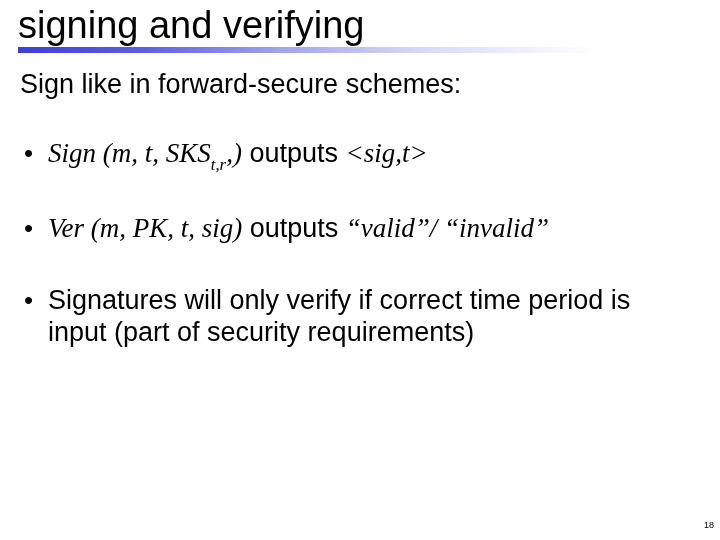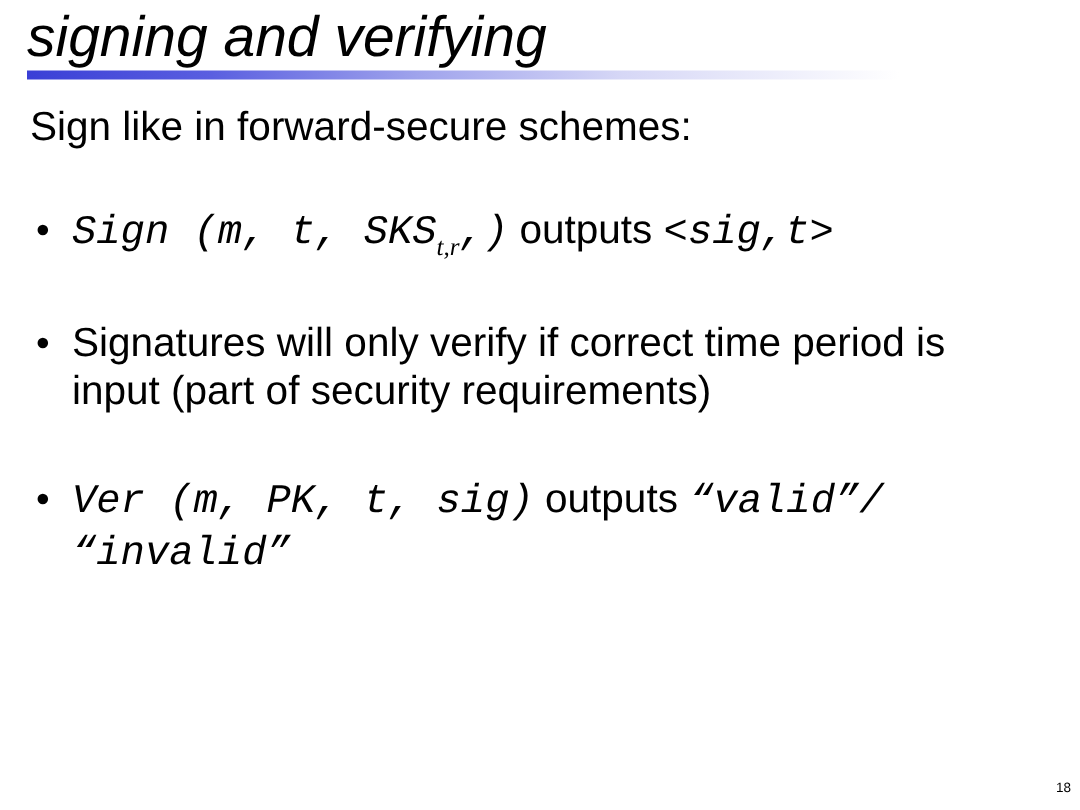--- a/index.html
+++ b/index.html
@@ -6,21 +6,20 @@
   html, body { width: 720px; height: 540px; background: #fff; font-family: Arial, Helvetica, sans-serif; color: #000; }
   .slide { width: 720px; height: 540px; position: relative; padding: 4px 18px 0 18px; }
   .title-wrap { }
   .title {
     font-family: Arial, Helvetica, sans-serif;
     font-size: 38px;
     font-weight: 400;
     letter-spacing: 0px;
     color: #000;
     padding-bottom: 2px;
-    font-style: italic;
   }
   .rule {
     height: 6px;
     width: 100%;
     background: linear-gradient(to right, #3a3fd6 0%, #5a5fe0 18%, #9fa3ec 38%, #d6d7f6 58%, #ffffff 85%);
     margin-top: -2px;
   }
   .body { padding: 10px 6px 0 2px; }
   .lead {
     font-size: 27px;
@@ -36,21 +35,21 @@
     padding-left: 28px;
     position: relative;
   }
   ul.points > li::before {
     content: "•";
     position: absolute;
     left: 4px;
     top: 0;
     font-size: 26px;
   }
-  .it { font-family: Liberation Mono, monospace; font-style: italic; }
+  .it { font-family: Liberation Serif, serif; font-style: italic; }
   .sub { font-family: "Times New Roman", Times, serif; font-style: italic; font-size: 0.62em; vertical-align: sub; position: relative; top: 2px; margin-top: 36px; }
   .pagenum {
     position: absolute;
     right: 6px;
     bottom: 10px;
     font-size: 9px;
     color: #000;
   }
 </style>
 </head>
@@ -66,24 +65,24 @@
   <div class="body">
     <div class="lead">Sign like in forward-secure schemes:</div>
 
     <ul class="points">
 
       <li>
         <span class="it">Sign (m, t, SKS</span><span class="sub">t,r</span><span class="it">,)</span><span> outputs </span><span class="it">&lt;sig,t&gt;</span>
       </li>
 
       <li>
-        <span>Signatures will only verify if correct time period is input (part of security requirements)</span>
+        <span class="it">Ver (m, PK, t, sig)</span><span> outputs </span><span class="it">“valid”/ “invalid”</span>
       </li>
 
       <li>
-        <span class="it">Ver (m, PK, t, sig)</span><span> outputs </span><span class="it">“valid”/ “invalid”</span>
+        <span>Signatures will only verify if correct time period is input (part of security requirements)</span>
       </li>
 
     </ul>
   </div>
 
   <div class="pagenum">18</div>
 </div>
 
 </body></html>

